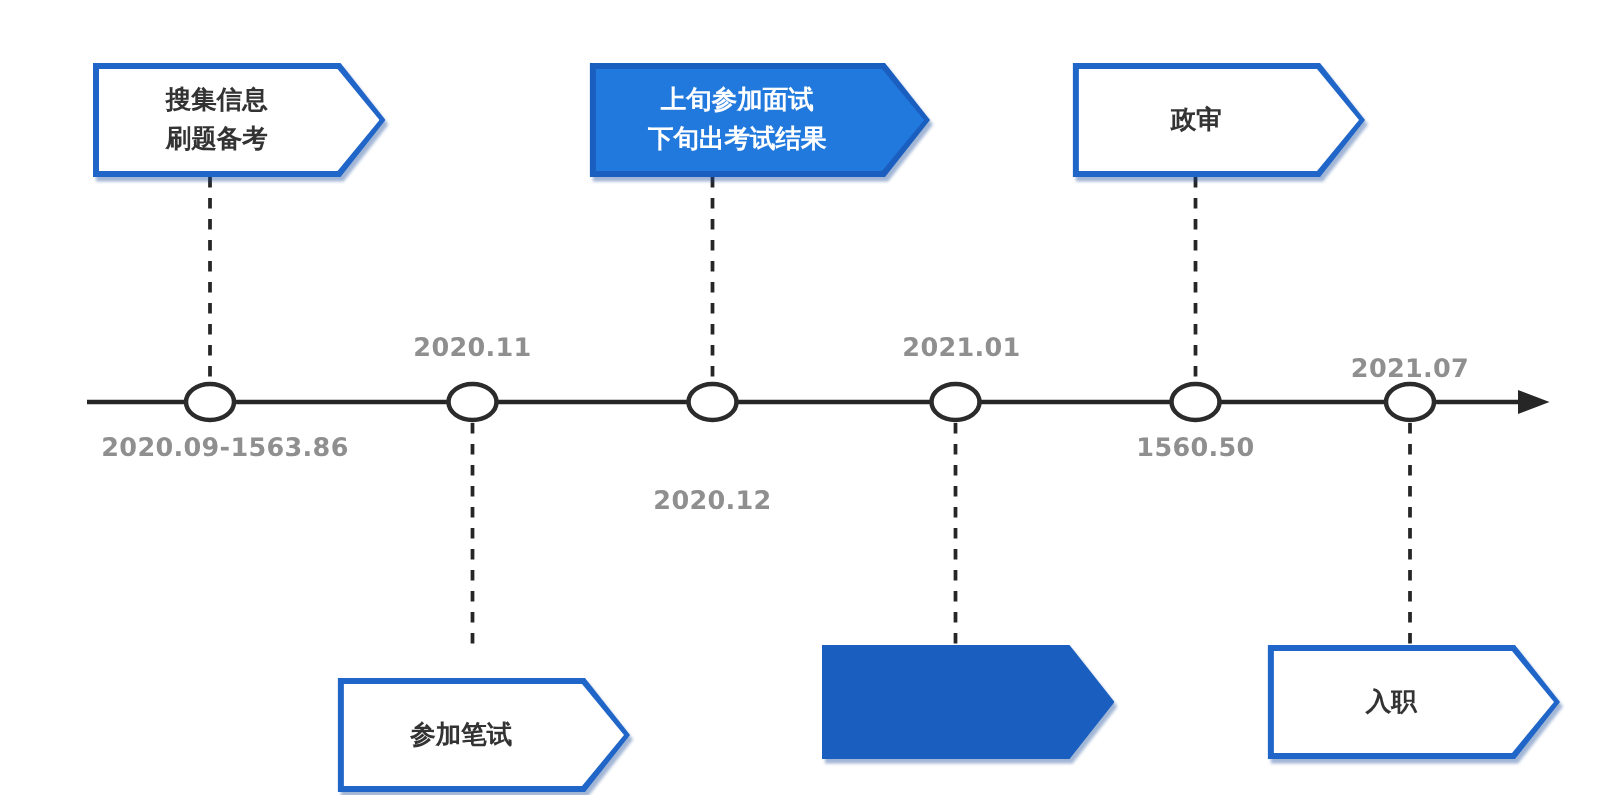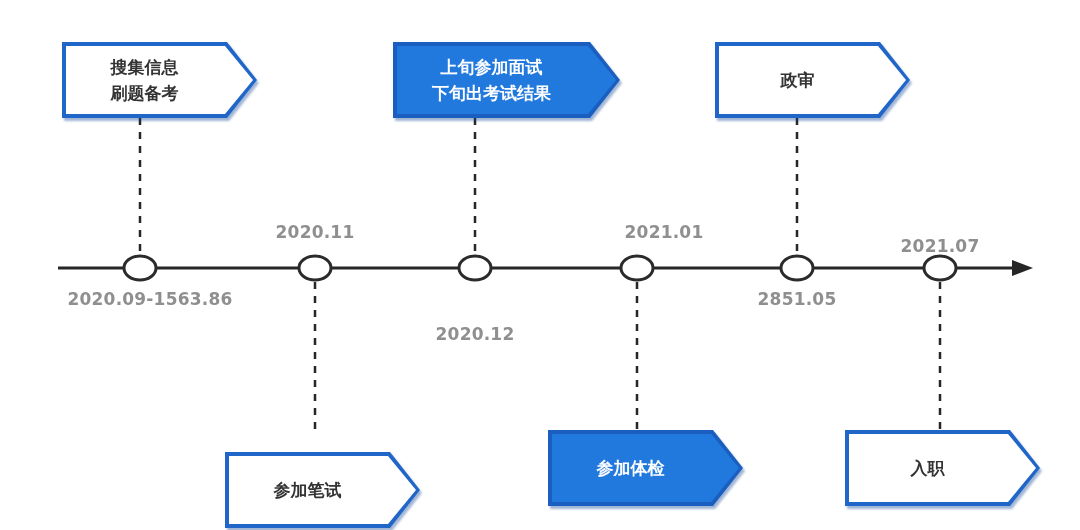--- a/index.html
+++ b/index.html
@@ -74,21 +74,21 @@
   #banner-prepare          { left: 62px;  top: 42px; }
   #banner-interview        { left: 393px; top: 42px; padding-left: 32px; }
   #banner-political-review { left: 715px; top: 42px; }
   #banner-written-exam     { left: 225px; top: 430px; margin-top: 22px; }
   #banner-physical-exam    { left: 548px; top: 430px; }
   #banner-onboarding       { left: 845px; top: 430px; }
 
   #date-0 { left: 50px;  top: 289px; }
   #date-1 { left: 215px; top: 222px; }
   #date-2 { left: 375px; top: 289px; margin-top: 35px; }
-  #date-3 { left: 564px; top: 222px; }
+  #date-3 { left: 541px; top: 222px; }
   #date-4 { left: 697px; top: 289px; }
   #date-5 { left: 840px; top: 236px; }
 </style>
 </head>
 <body>
 
 <div class="canvas">
 
   <svg class="timeline-graphic" width="1080" height="530" viewBox="0 0 1080 530">
 
@@ -107,21 +107,21 @@
     <ellipse class="node" cx="475" cy="268" rx="16" ry="12"></ellipse>
     <ellipse class="node" cx="637" cy="268" rx="16" ry="12"></ellipse>
     <ellipse class="node" cx="797" cy="268" rx="16" ry="12"></ellipse>
     <ellipse class="node" cx="940" cy="268" rx="16" ry="12"></ellipse>
   </svg>
 
   <div class="date-label" id="date-0">2020.09-1563.86</div>
   <div class="date-label" id="date-1">2020.11</div>
   <div class="date-label" id="date-2">2020.12</div>
   <div class="date-label" id="date-3">2021.01</div>
-  <div class="date-label" id="date-4">2851.05</div>
+  <div class="date-label" id="date-4">1560.50</div>
   <div class="date-label" id="date-5">2021.07</div>
 
   <div class="banner outline" id="banner-prepare">
     <div class="shape-outer"></div>
     <div class="shape-inner">搜集信息
 刷题备考</div>
   </div>
 
   <div class="banner outline" id="banner-written-exam">
     <div class="shape-outer"></div>
@@ -129,21 +129,20 @@
   </div>
 
   <div class="banner filled" id="banner-interview">
     <div class="shape-outer"></div>
     <div class="shape-inner">上旬参加面试
 下旬出考试结果</div>
   </div>
 
   <div class="banner filled" id="banner-physical-exam">
     <div class="shape-outer"></div>
-    <div class="shape-inner">参加体检</div>
   </div>
 
   <div class="banner outline" id="banner-political-review">
     <div class="shape-outer"></div>
     <div class="shape-inner">政审</div>
   </div>
 
   <div class="banner outline" id="banner-onboarding">
     <div class="shape-outer"></div>
     <div class="shape-inner">入职</div>

